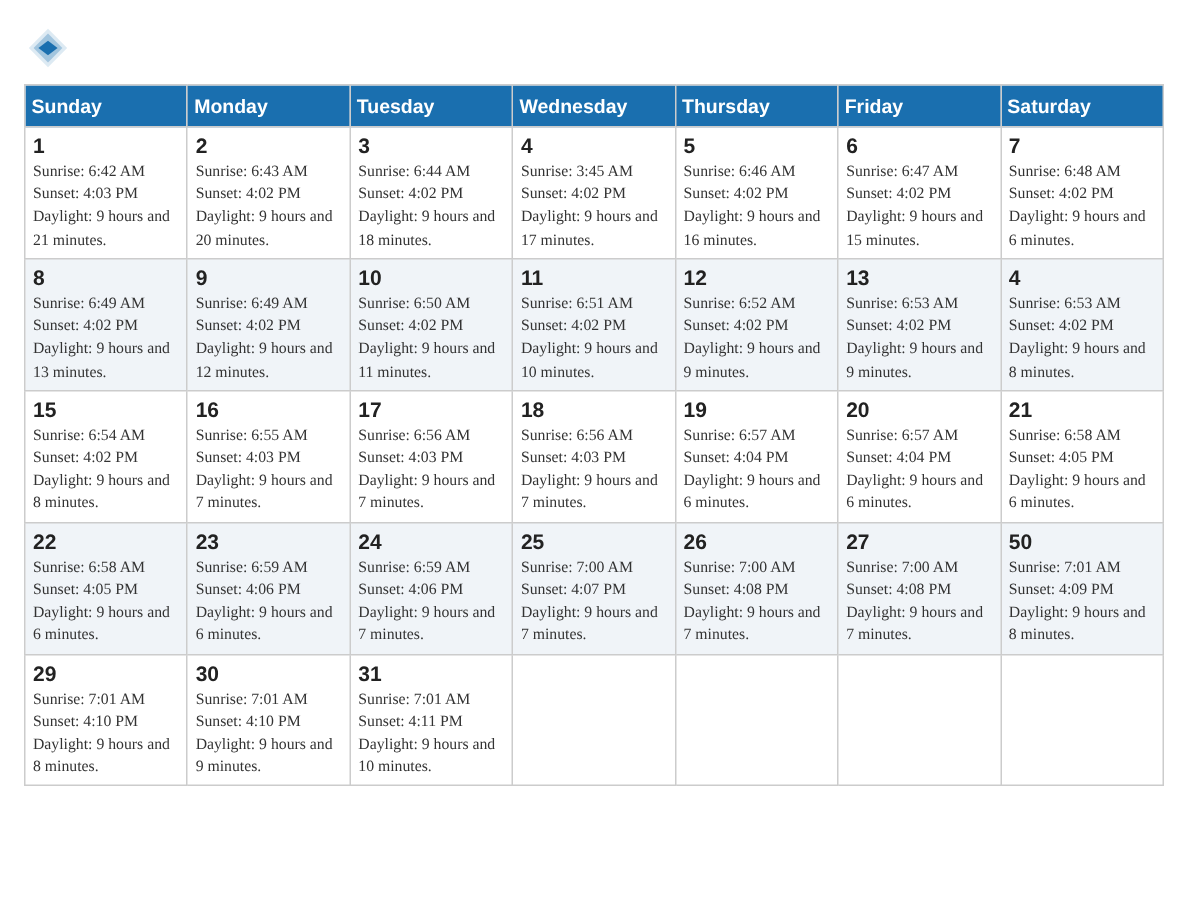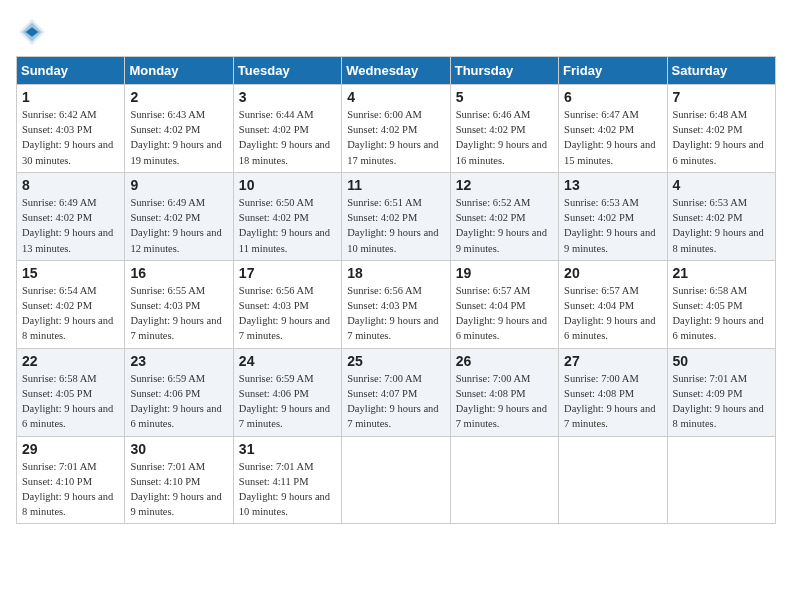--- a/index.html
+++ b/index.html
@@ -129,43 +129,43 @@
         <th>Saturday</th>
       </tr>
   </thead>
   <tbody id="calendar-body">
   <tr>
         <td>
         <span class="day-number">1</span>
         <div class="day-info">
           <span>Sunrise: 6:42 AM</span><br>
           <span>Sunset: 4:03 PM</span><br>
-          <span>Daylight: 9 hours and 30 minutes.</span>
+          <span>Daylight: 9 hours and 21 minutes.</span>
         </div>
       </td>
         <td>
         <span class="day-number">2</span>
         <div class="day-info">
           <span>Sunrise: 6:43 AM</span><br>
           <span>Sunset: 4:02 PM</span><br>
-          <span>Daylight: 9 hours and 19 minutes.</span>
+          <span>Daylight: 9 hours and 20 minutes.</span>
         </div>
       </td>
         <td>
         <span class="day-number">3</span>
         <div class="day-info">
           <span>Sunrise: 6:44 AM</span><br>
           <span>Sunset: 4:02 PM</span><br>
           <span>Daylight: 9 hours and 18 minutes.</span>
         </div>
       </td>
         <td>
         <span class="day-number">4</span>
         <div class="day-info">
-          <span>Sunrise: 6:00 AM</span><br>
+          <span>Sunrise: 3:45 AM</span><br>
           <span>Sunset: 4:02 PM</span><br>
           <span>Daylight: 9 hours and 17 minutes.</span>
         </div>
       </td>
         <td>
         <span class="day-number">5</span>
         <div class="day-info">
           <span>Sunrise: 6:46 AM</span><br>
           <span>Sunset: 4:02 PM</span><br>
           <span>Daylight: 9 hours and 16 minutes.</span>

